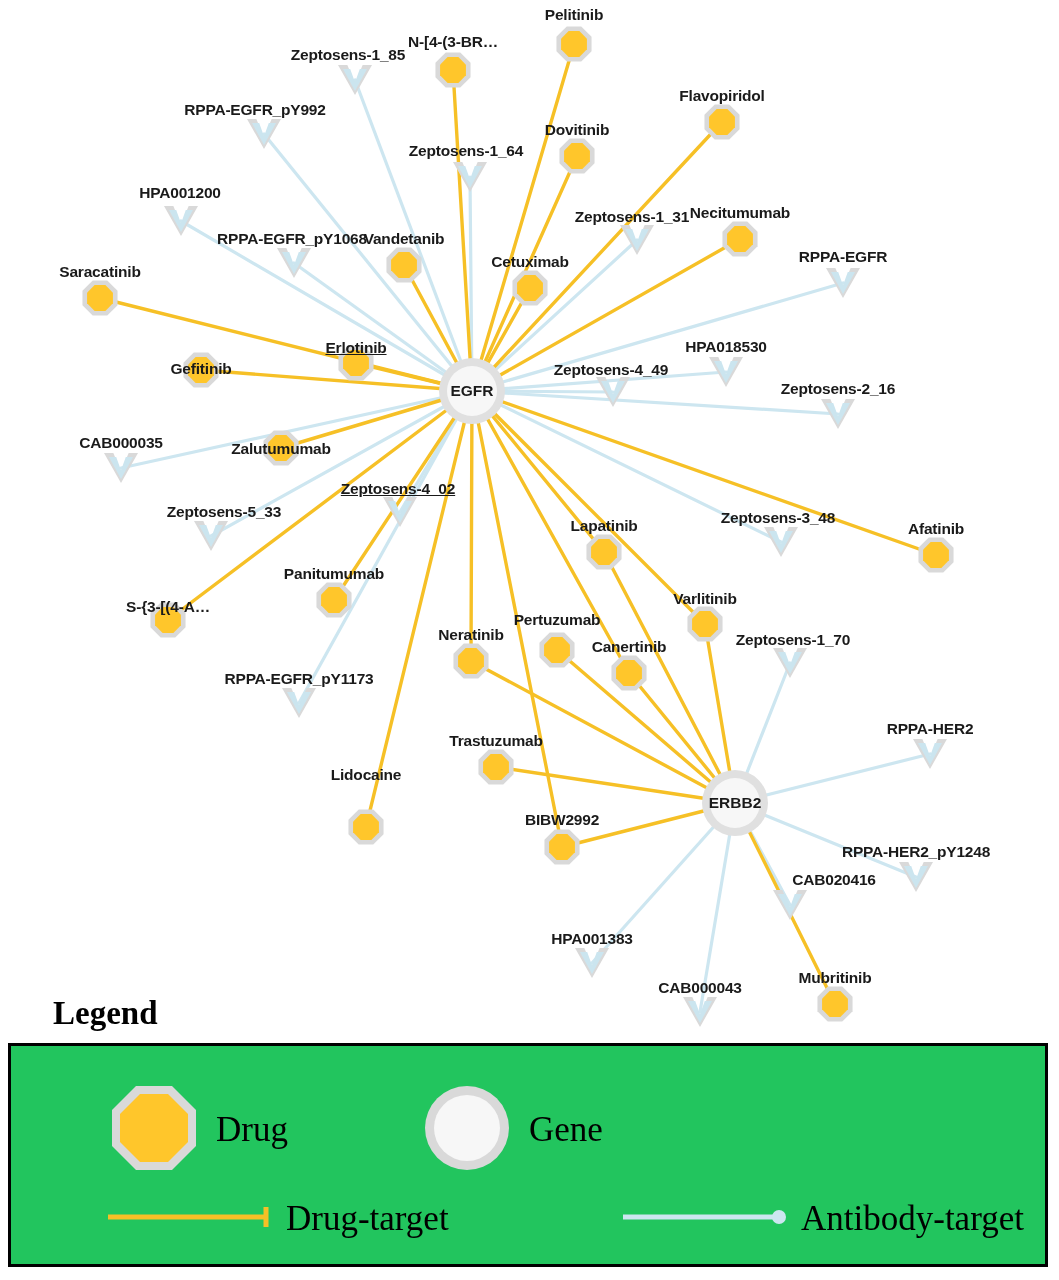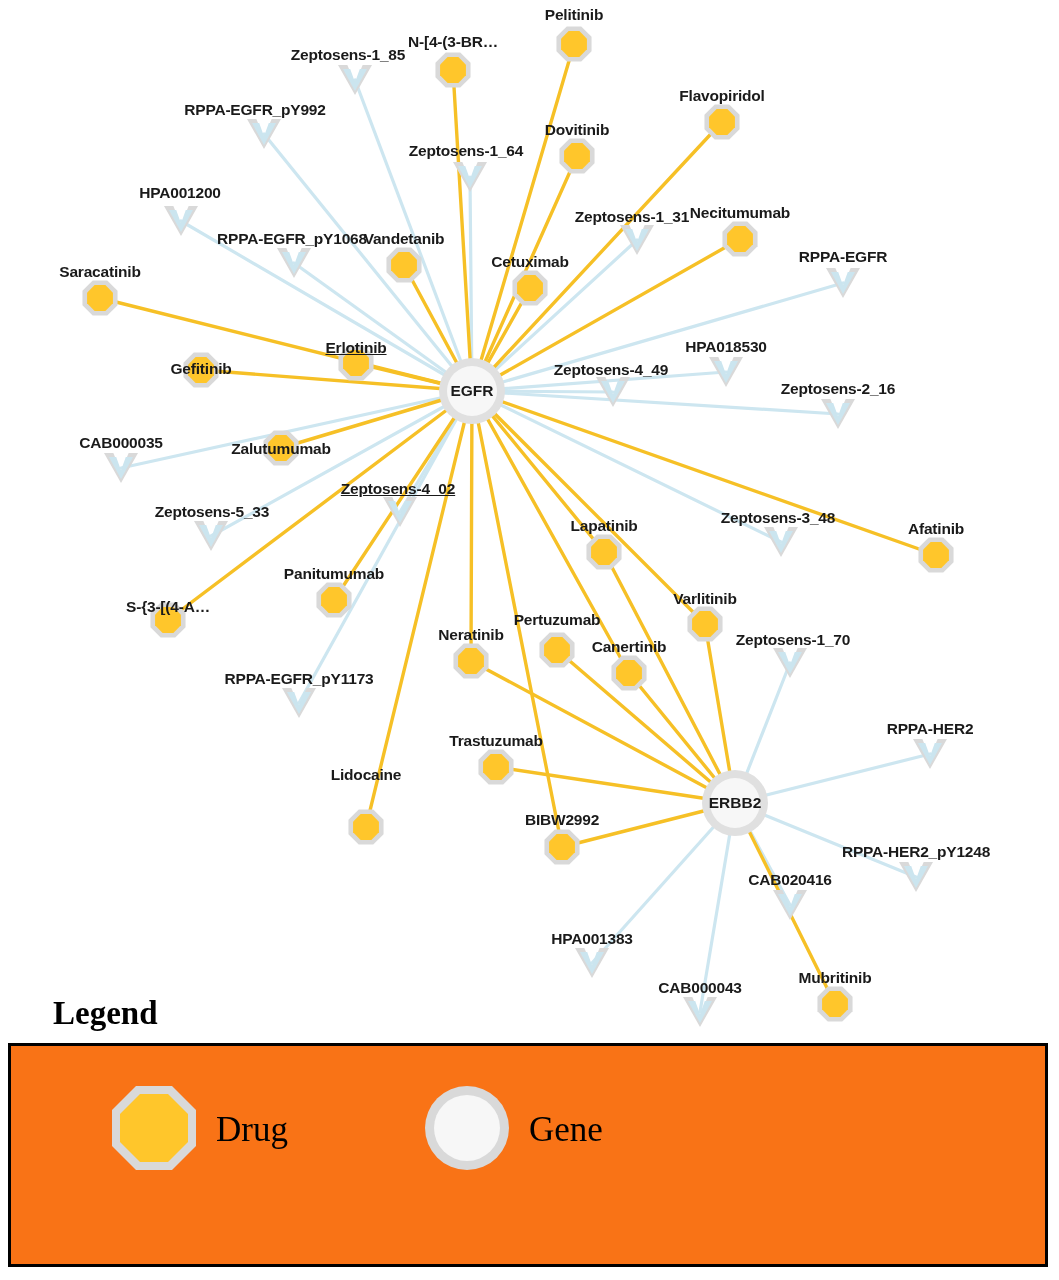--- a/index.html
+++ b/index.html
@@ -40,21 +40,21 @@
     transform: translate(-50%, -50%);
   }
   #legend-box {
     position: absolute;
     left: 8px;
     top: 1043px;
     width: 1040px;
     height: 224px;
     border: 3px solid #000;
     box-sizing: border-box;
-    background: #f97316;
+    background: #22c55e;
   }
   #legend-title {
     position: absolute;
     left: 22px;
     top: 995px;
     font-family: "Liberation Serif", serif;
     font-size: 33px;
     font-weight: bold;
     color: #000;
     margin-left: 31px;
@@ -275,28 +275,28 @@
       <div class="node-label" style="left: 255px; top: 110px;">RPPA-EGFR_pY992</div>
       <div class="node-label" style="left: 466px; top: 151px;">Zeptosens-1_64</div>
       <div class="node-label" style="left: 180px; top: 193px;">HPA001200</div>
       <div class="node-label" style="left: 632px; top: 217px;">Zeptosens-1_31</div>
       <div class="node-label" style="left: 292px; top: 239px;">RPPA-EGFR_pY1068</div>
       <div class="node-label" style="left: 843px; top: 257px;">RPPA-EGFR</div>
       <div class="node-label" style="left: 726px; top: 347px;">HPA018530</div>
       <div class="node-label" style="left: 611px; top: 370px;">Zeptosens-4_49</div>
       <div class="node-label" style="left: 838px; top: 389px;">Zeptosens-2_16</div>
       <div class="node-label" style="left: 121px; top: 443px;">CAB000035</div>
-      <div class="node-label" style="left: 212px; top: 512px;">Zeptosens-5_33</div>
+      <div class="node-label" style="left: 224px; top: 512px;">Zeptosens-5_33</div>
       <div class="node-label" style="left: 398px; top: 489px; text-decoration: underline;">Zeptosens-4_02</div>
       <div class="node-label" style="left: 778px; top: 518px;">Zeptosens-3_48</div>
       <div class="node-label" style="left: 793px; top: 640px;">Zeptosens-1_70</div>
       <div class="node-label" style="left: 299px; top: 679px;">RPPA-EGFR_pY1173</div>
       <div class="node-label" style="left: 930px; top: 729px;">RPPA-HER2</div>
       <div class="node-label" style="left: 916px; top: 852px;">RPPA-HER2_pY1248</div>
-      <div class="node-label" style="left: 790px; top: 880px;">CAB020416</div>
+      <div class="node-label" style="left: 834px; top: 880px;">CAB020416</div>
       <div class="node-label" style="left: 592px; top: 939px;">HPA001383</div>
       <div class="node-label" style="left: 700px; top: 988px;">CAB000043</div>
       <div class="gene-label" style="left: 472px; top: 391px;">EGFR</div>
       <div class="gene-label" style="left: 735px; top: 803px;">ERBB2</div>
     </div>
 </div>
 
 <div id="legend-title">Legend</div>
 
 <div id="legend-box">
@@ -318,13 +318,36 @@
           <circle cx="48" cy="48" r="42" fill="#D9D9D9"></circle>
           <circle cx="48" cy="48" r="33" fill="#F7F7F7"></circle>
         </svg>
       </span>
       <span class="legend-text">Gene</span>
     </div>
 
 
   </div>
 
+  <div class="legend-row2">
+
+    <div class="legend-edge-item" style="left:95px; top:8px;">
+      <span>
+        <svg width="170" height="30" viewBox="0 0 170 30">
+          <line x1="2" y1="15" x2="160" y2="15" stroke="#F6C026" stroke-width="5"></line>
+          <line x1="160" y1="5" x2="160" y2="25" stroke="#F6C026" stroke-width="5"></line>
+        </svg>
+      </span>
+      <span class="legend-text">Drug-target</span>
+    </div>
+
+    <div class="legend-edge-item" style="left:610px; top:8px;">
+      <span>
+        <svg width="170" height="30" viewBox="0 0 170 30">
+          <line x1="2" y1="15" x2="155" y2="15" stroke="#CDE6F0" stroke-width="5"></line>
+          <circle cx="158" cy="15" r="7" fill="#CDE6F0"></circle>
+        </svg>
+      </span>
+      <span class="legend-text">Antibody-target</span>
+    </div>
+
+  </div>
 </div>
 
 </body></html>

